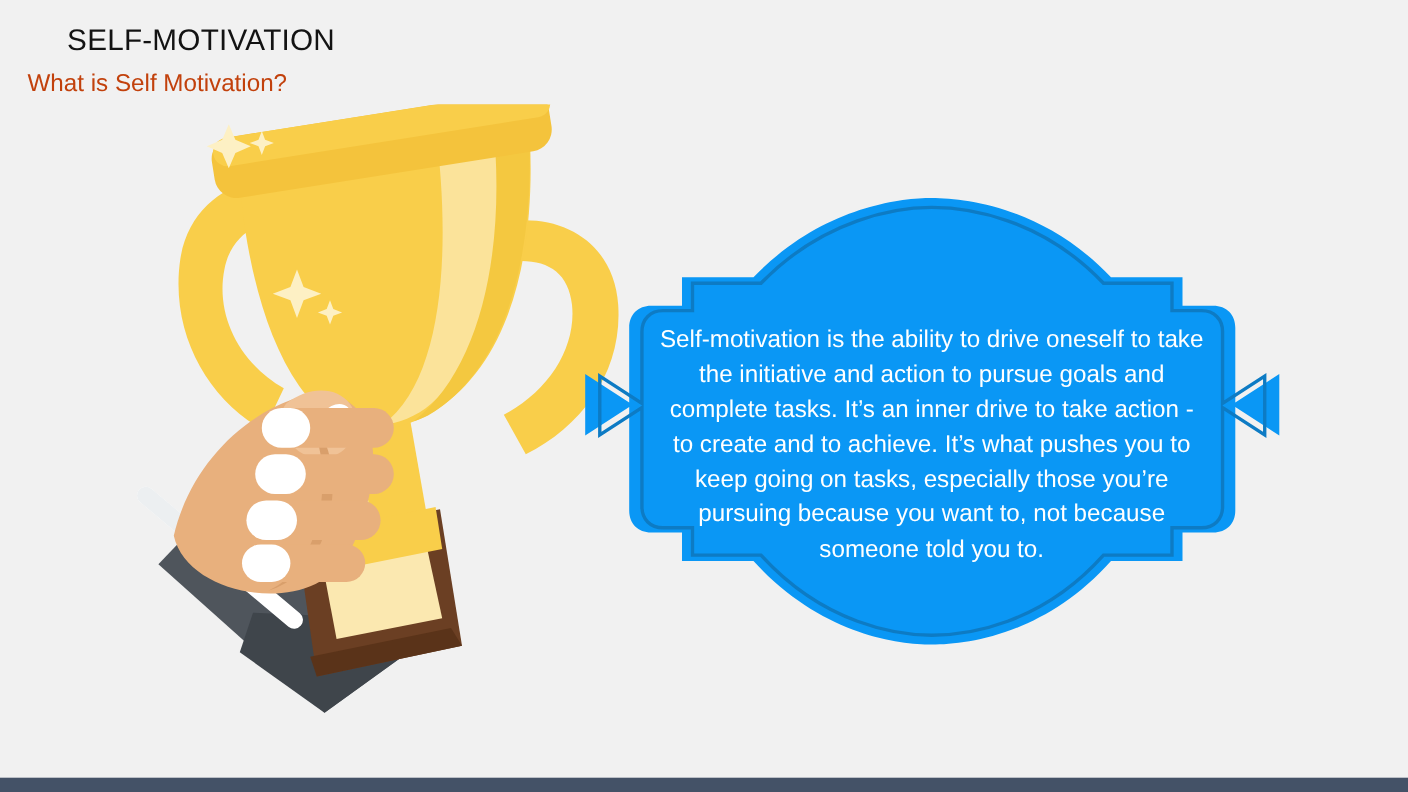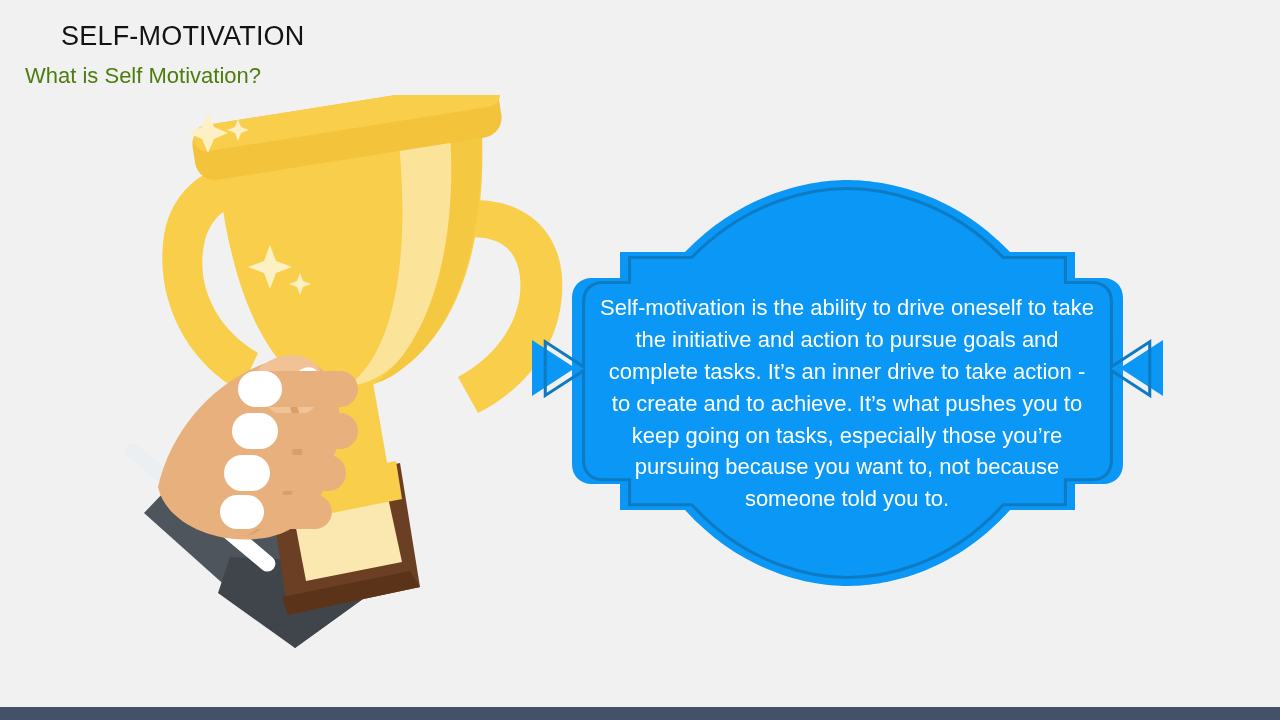--- a/index.html
+++ b/index.html
@@ -35,21 +35,21 @@
     line-height: 1.08;
     white-space: nowrap;
     margin-left: 36px;
   }
   #slide-subtitle {
     position: absolute;
     left: 25px;
     top: 63px;
     font-size: 22px;
     font-weight: normal;
-    color: #4d7c0f;
+    color: #c2410c;
     line-height: 1.15;
     white-space: nowrap;
     text-align: right;
   }
 
   
   #illustration {
     position: absolute;
     left: 110px;
     top: 95px;

